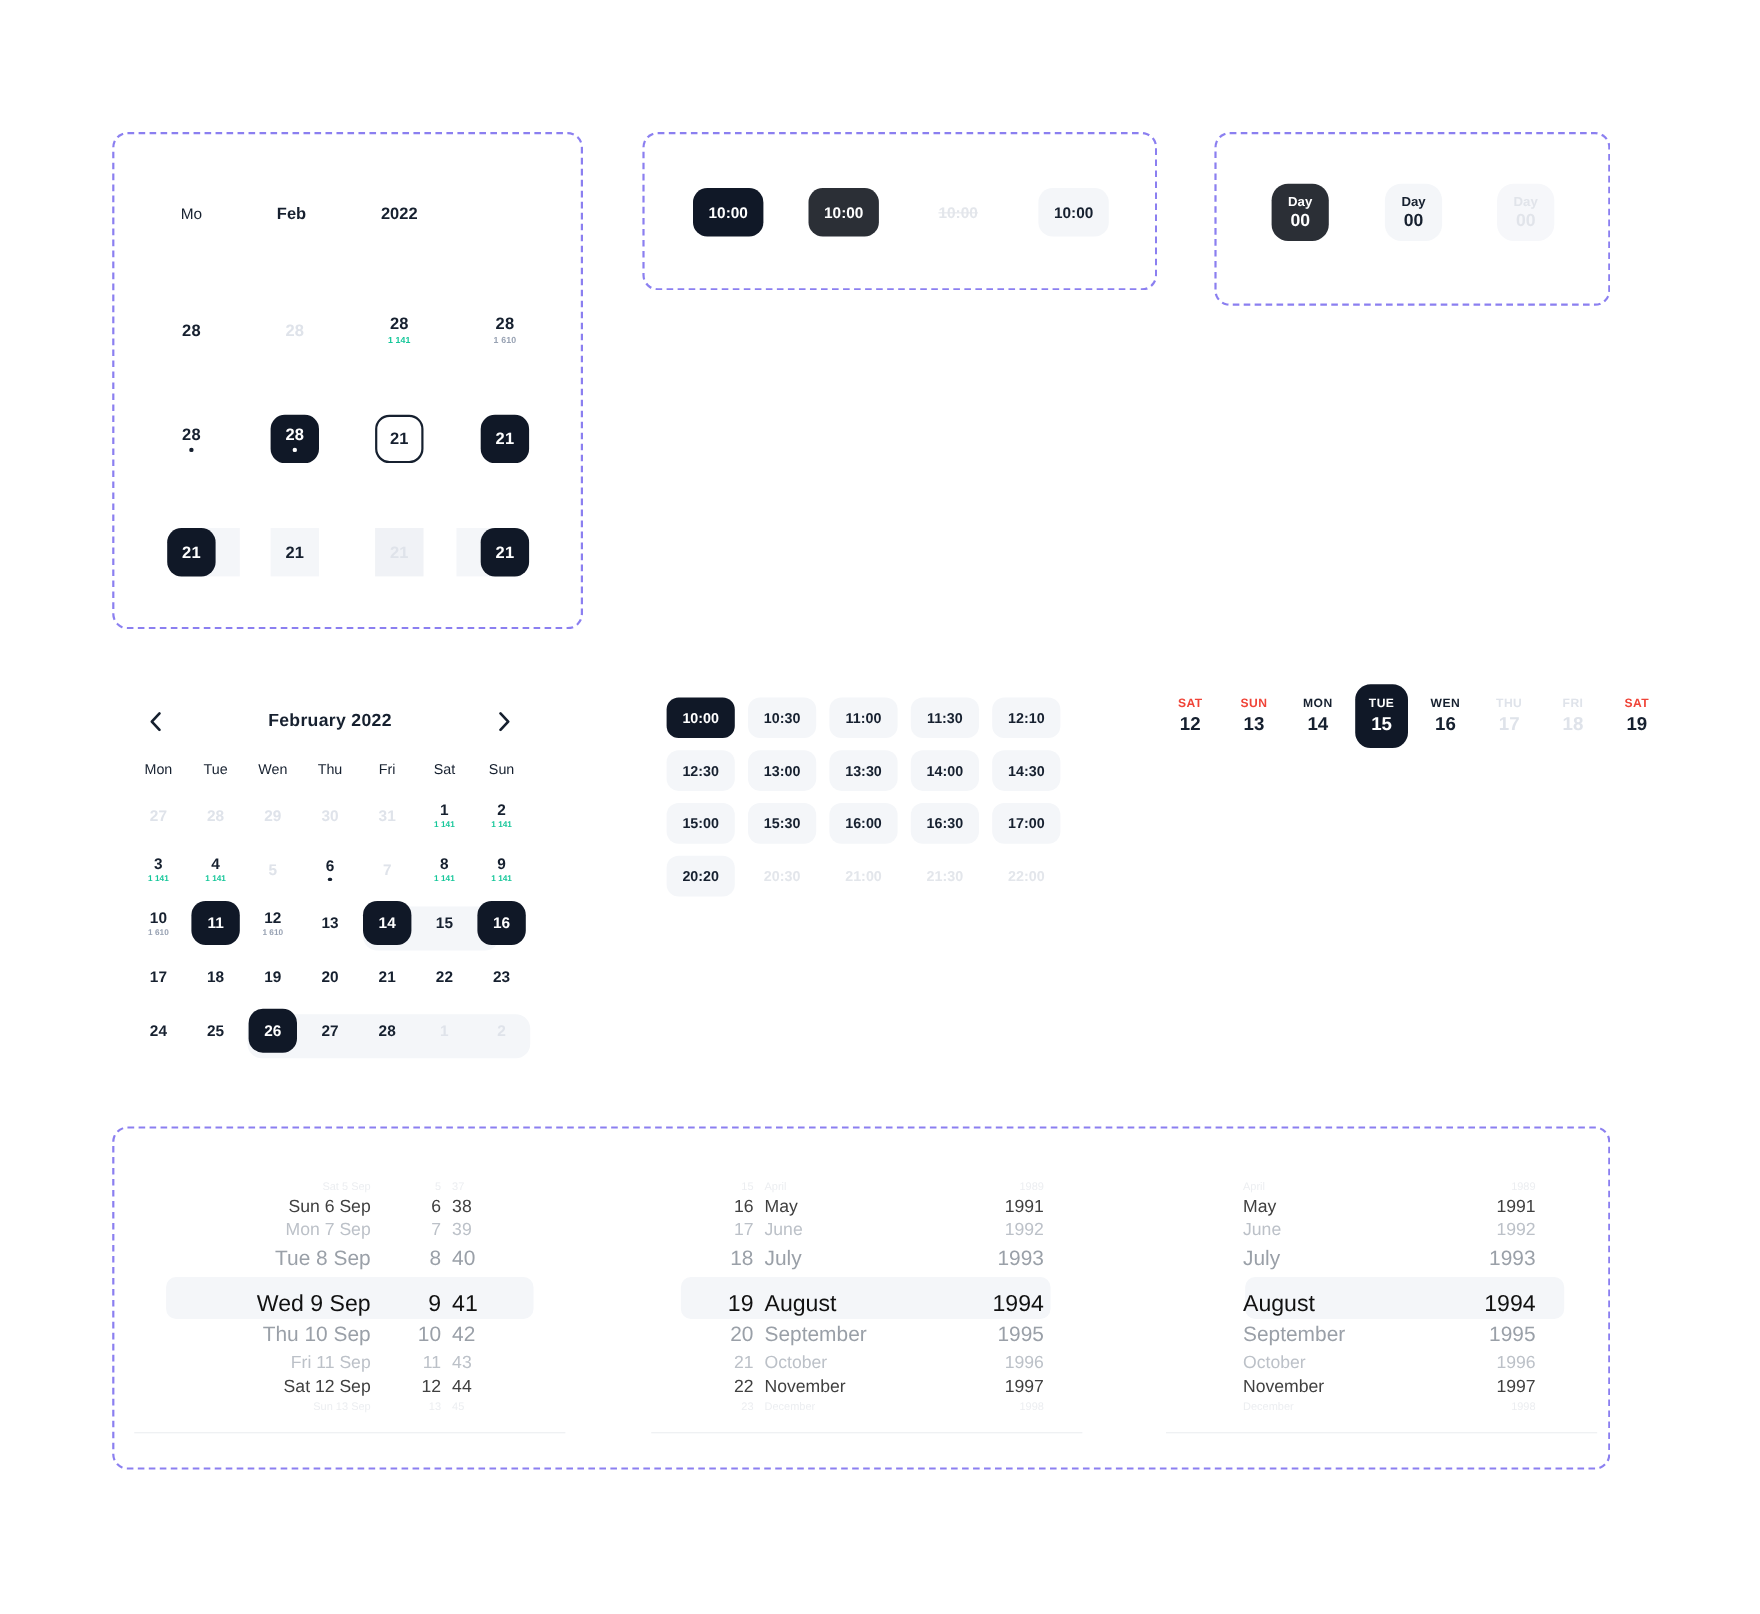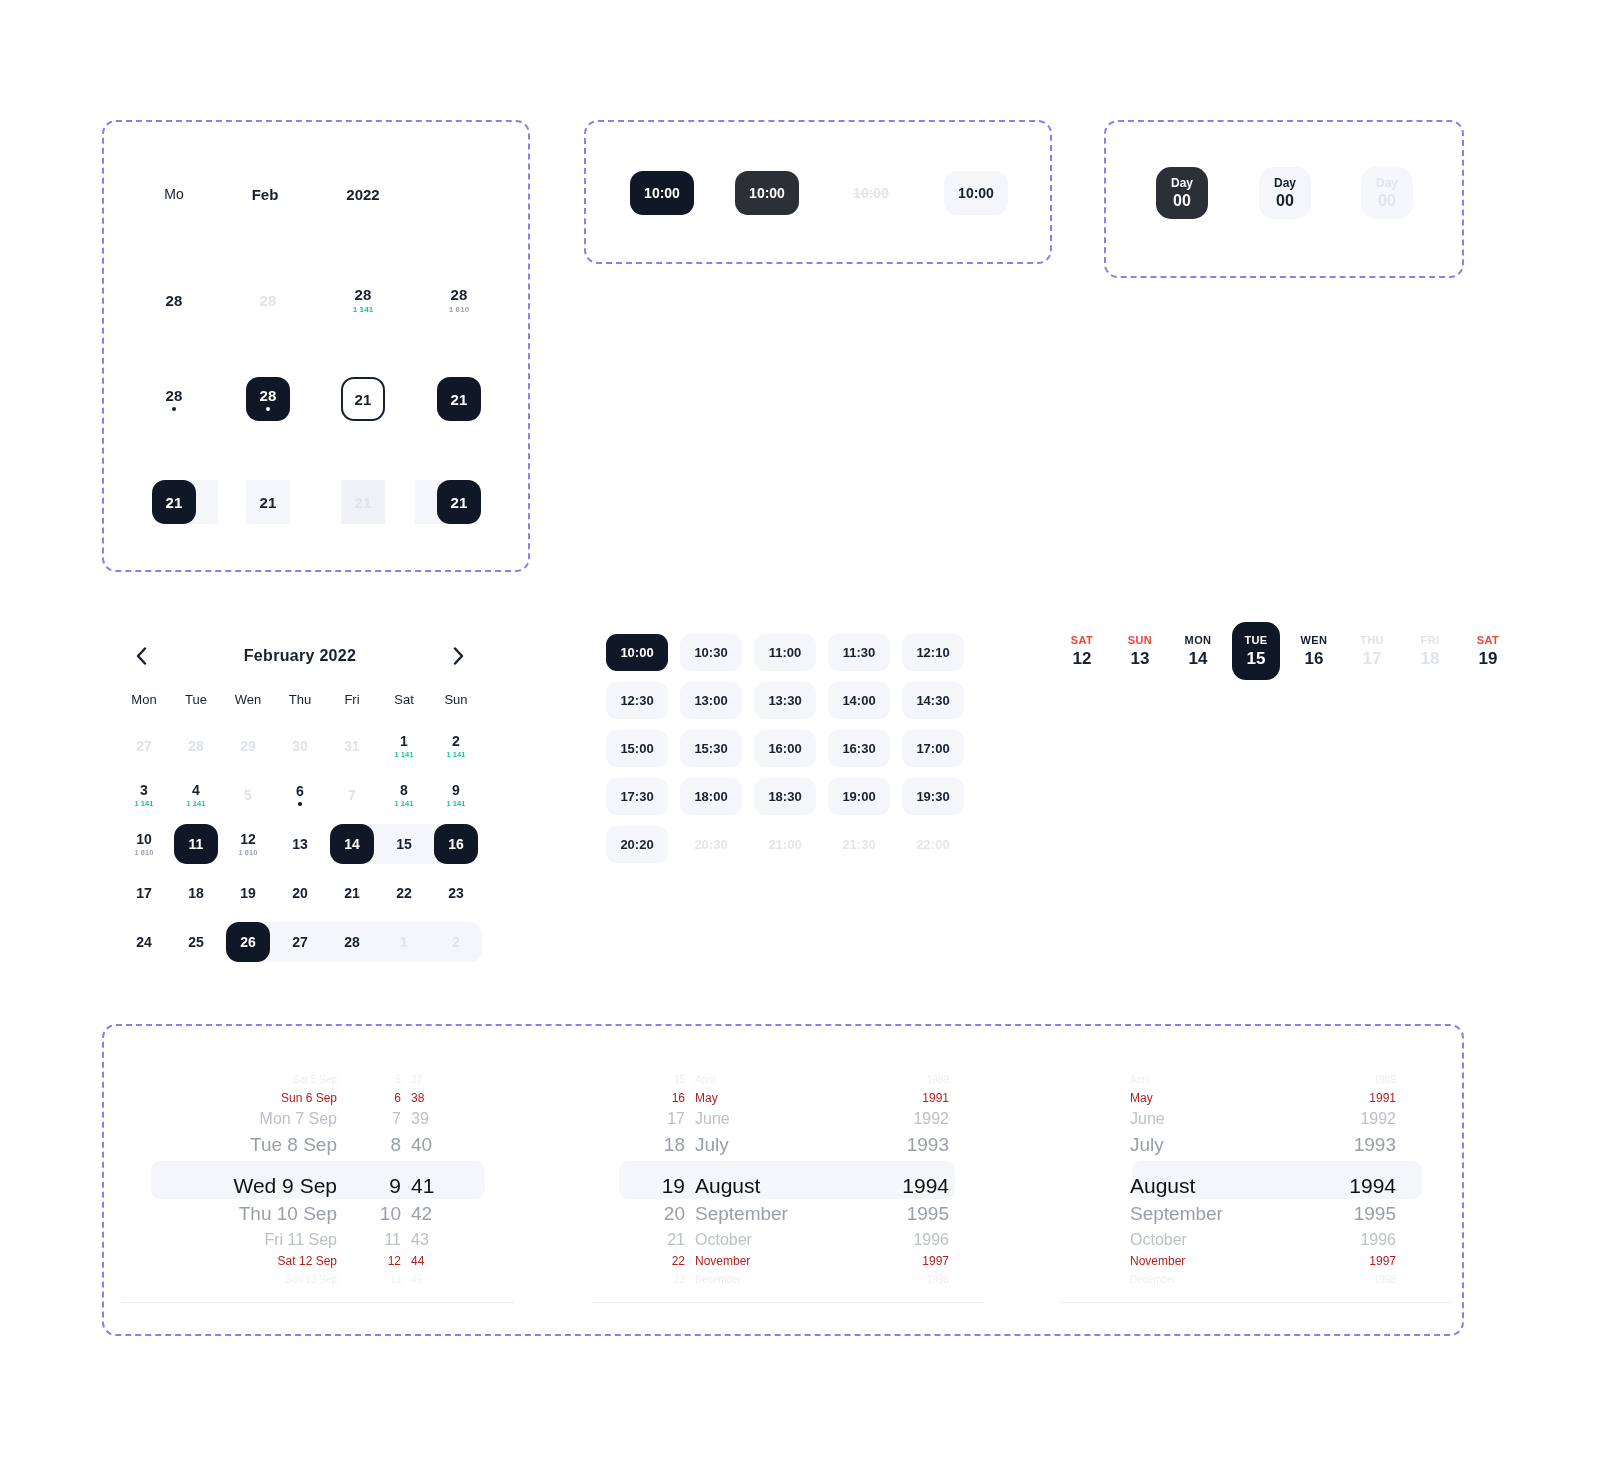--- a/index.html
+++ b/index.html
@@ -102,21 +102,21 @@
   .cal-dow span {
     text-align: center; font-size: 13px; font-weight: 400; color: #16202f;
   }
   .cal-grid { margin-top: 14px; position: relative; }
   .cal-row {
     display: grid; grid-template-columns: repeat(7, 1fr);
     height: 49px; position: relative;
   }
   .cal-cellbox {
     position: relative;
-    display: flex; align-items: center; justify-content: center;
+    display: flex; justify-content: center;
   }
   .cal-cell {
     position: relative; z-index: 2;
     display: flex; flex-direction: column;
     align-items: center; justify-content: center;
     width: 44px; height: 40px; border-radius: 13px;
     font-size: 14px; font-weight: 700; color: #16202f;
   }
   .cal-cell.dim { color: #dfe3ea; font-weight: 700; }
   .cal-cell.sel { background: #101827; color: #ffffff; }
@@ -179,21 +179,21 @@
     height: 100%;
   }
   .wheel .item {
     display: flex; align-items: center; justify-content: center;
     white-space: nowrap; width: 100%;
     font-weight: 400; color: #b7bcc4;
   }
   .wheel .item.c0 { font-size: 21px; color: #111111; font-weight: 400; height: 31px; margin-top: 12px; }
   .wheel .item.c1 { font-size: 19px; color: #9aa0a8; height: 28px; }
   .wheel .item.c2 { font-size: 16px; color: #bcc1c8; height: 24px; }
-  .wheel .item.c3 { font-size: 12px; color: #b91c1c; height: 20px; }
+  .wheel .item.c3 { font-size: 16px; color: #404040; height: 20px; }
   .wheel .item.c4 { font-size: 10px; color: #eceef1; height: 16px; }
   .wheel.right  .item { justify-content: flex-end; padding-right: 4px; }
   .wheel.rightnum .item { justify-content: flex-end; padding-right: 6px; }
   .wheel.leftish .item { justify-content: flex-start; padding-left: 4px; }
   .picker-rule {
     position: absolute; height: 1px; background: #eceef1;
   }
 </style>
 </head>
 <body>
@@ -599,37 +599,20 @@
           <span>15:30</span>
         </div>
       <div class="slot">
           <span>16:00</span>
         </div>
       <div class="slot">
           <span>16:30</span>
         </div>
       <div class="slot">
           <span>17:00</span>
-        </div>
-    </div>
-    <div class="slot-row">
-      <div class="slot">
-          <span>17:30</span>
-        </div>
-      <div class="slot">
-          <span>18:00</span>
-        </div>
-      <div class="slot">
-          <span>18:30</span>
-        </div>
-      <div class="slot">
-          <span>19:00</span>
-        </div>
-      <div class="slot">
-          <span>19:30</span>
         </div>
     </div>
     <div class="slot-row">
       <div class="slot">
           <span>20:20</span>
         </div>
       <div class="slot off">
           <span>20:30</span>
         </div>
       <div class="slot off">

